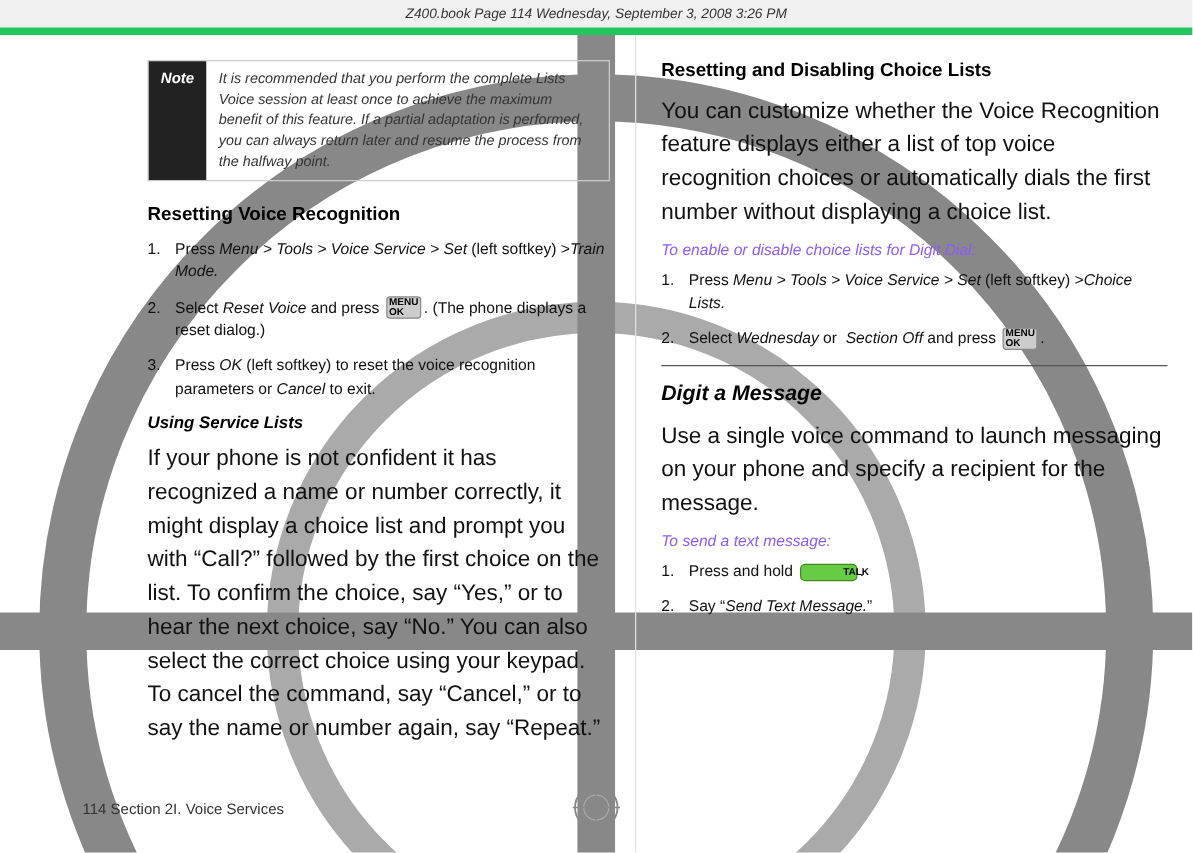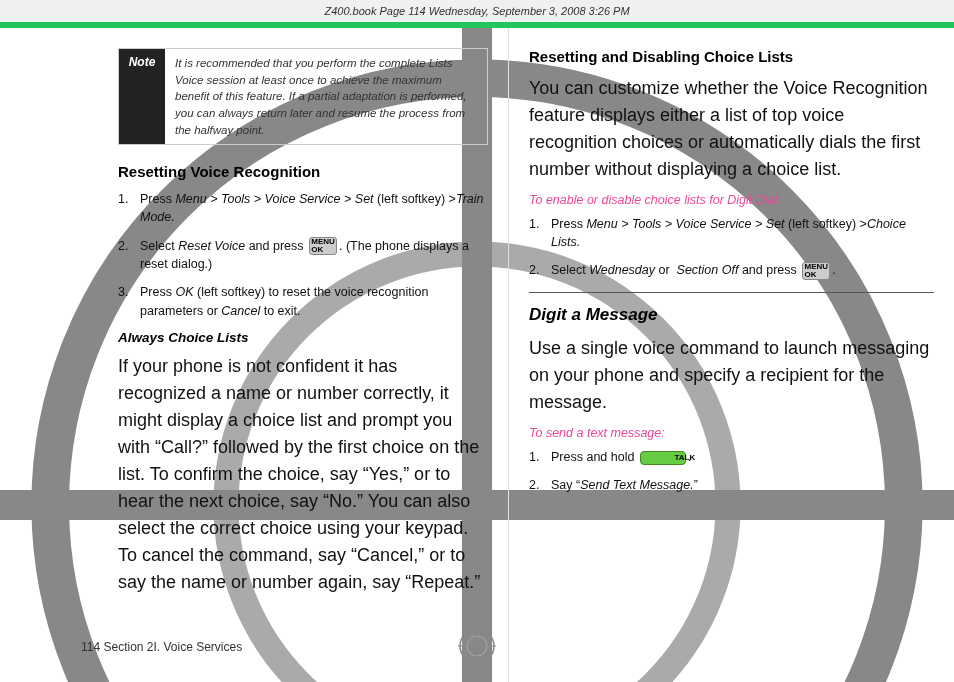--- a/index.html
+++ b/index.html
@@ -185,31 +185,31 @@
     .section-divider {
       border: none;
       border-top: 1.5px solid #555555;
       margin: 12px 0;
     }
 
     
     .page-footer {
       position: absolute;
       bottom: 28px;
-      left: 81px;
+      left: 66px;
       font-size: 12px;
       color: #333333;
     }
 
     
     .instruction-line {
       font-style: italic;
       font-size: 12.5px;
       margin-bottom: 8px;
-      color: #ec4899;
+      color: #8b5cf6;
     }
 
     .right-column .section-heading {
       font-size: 15px;
       font-weight: bold;
       font-style: normal;
     }
   </style>
 </head>
 <body>
@@ -267,21 +267,21 @@
         </li>
         <li>
           <span class="list-num">3.</span>
           <span class="list-content">
             Press <span class="bold-italic">OK</span> (left softkey) to reset the voice recognition
             parameters or <span class="bold-italic">Cancel</span> to exit.
           </span>
         </li>
       </ol>
 
-      <div class="subsection-heading">Always Choice Lists</div>
+      <div class="subsection-heading">Using Service Lists</div>
       <p class="para-text">If your phone is not confident it has recognized a name or number correctly, it might display a choice list and prompt you with “Call?” followed by the first choice on the list. To confirm the choice, say “Yes,” or to hear the next choice, say “No.” You can also select the correct choice using your keypad. To cancel the command, say “Cancel,” or to say the name or number again, say “Repeat.”</p>
 
     </div>
 
     <div class="right-column">
 
       <div class="section-heading">Resetting and Disabling Choice Lists</div>
       <p class="para-text">You can customize whether the Voice Recognition feature displays either a list of top voice recognition choices or automatically dials the first number without displaying a choice list.</p>
       <p class="instruction-line">To enable or disable choice lists for Digit Dial:</p>
 

